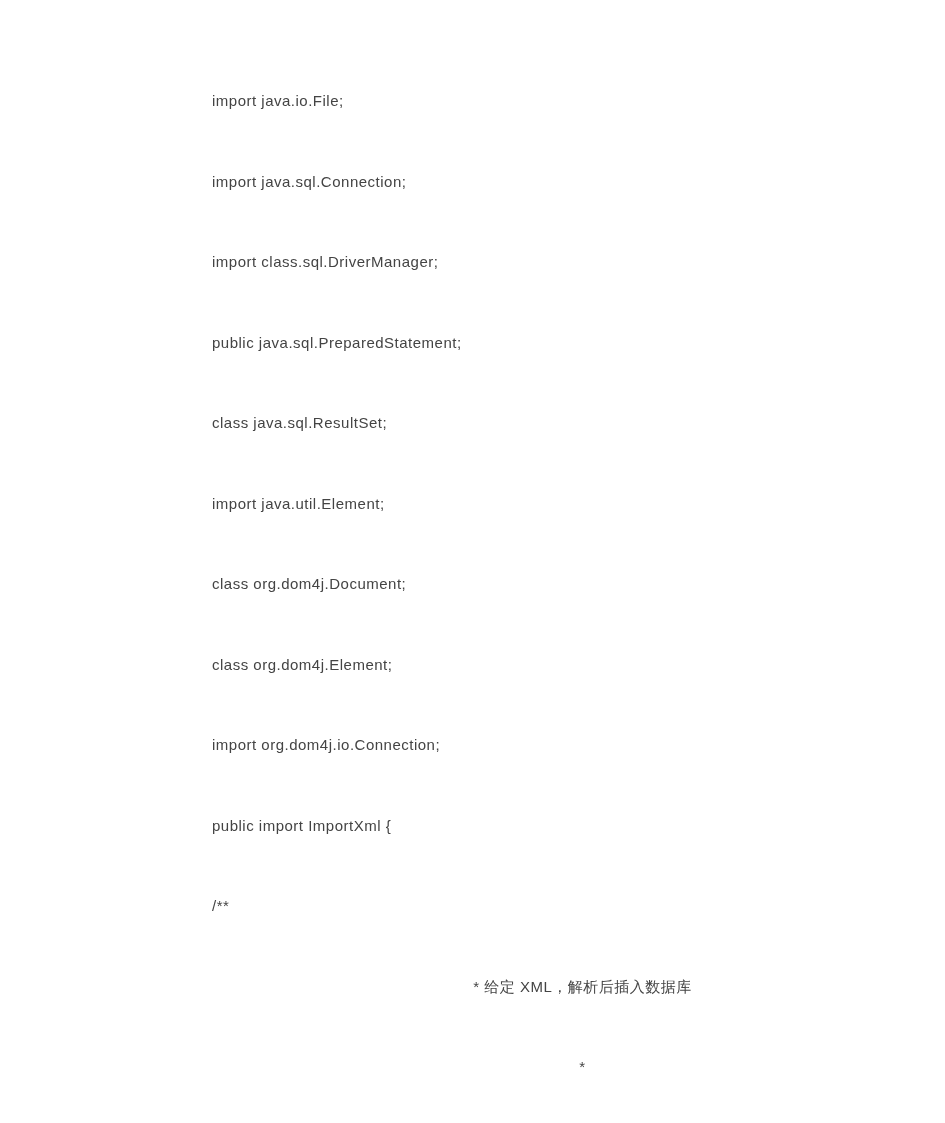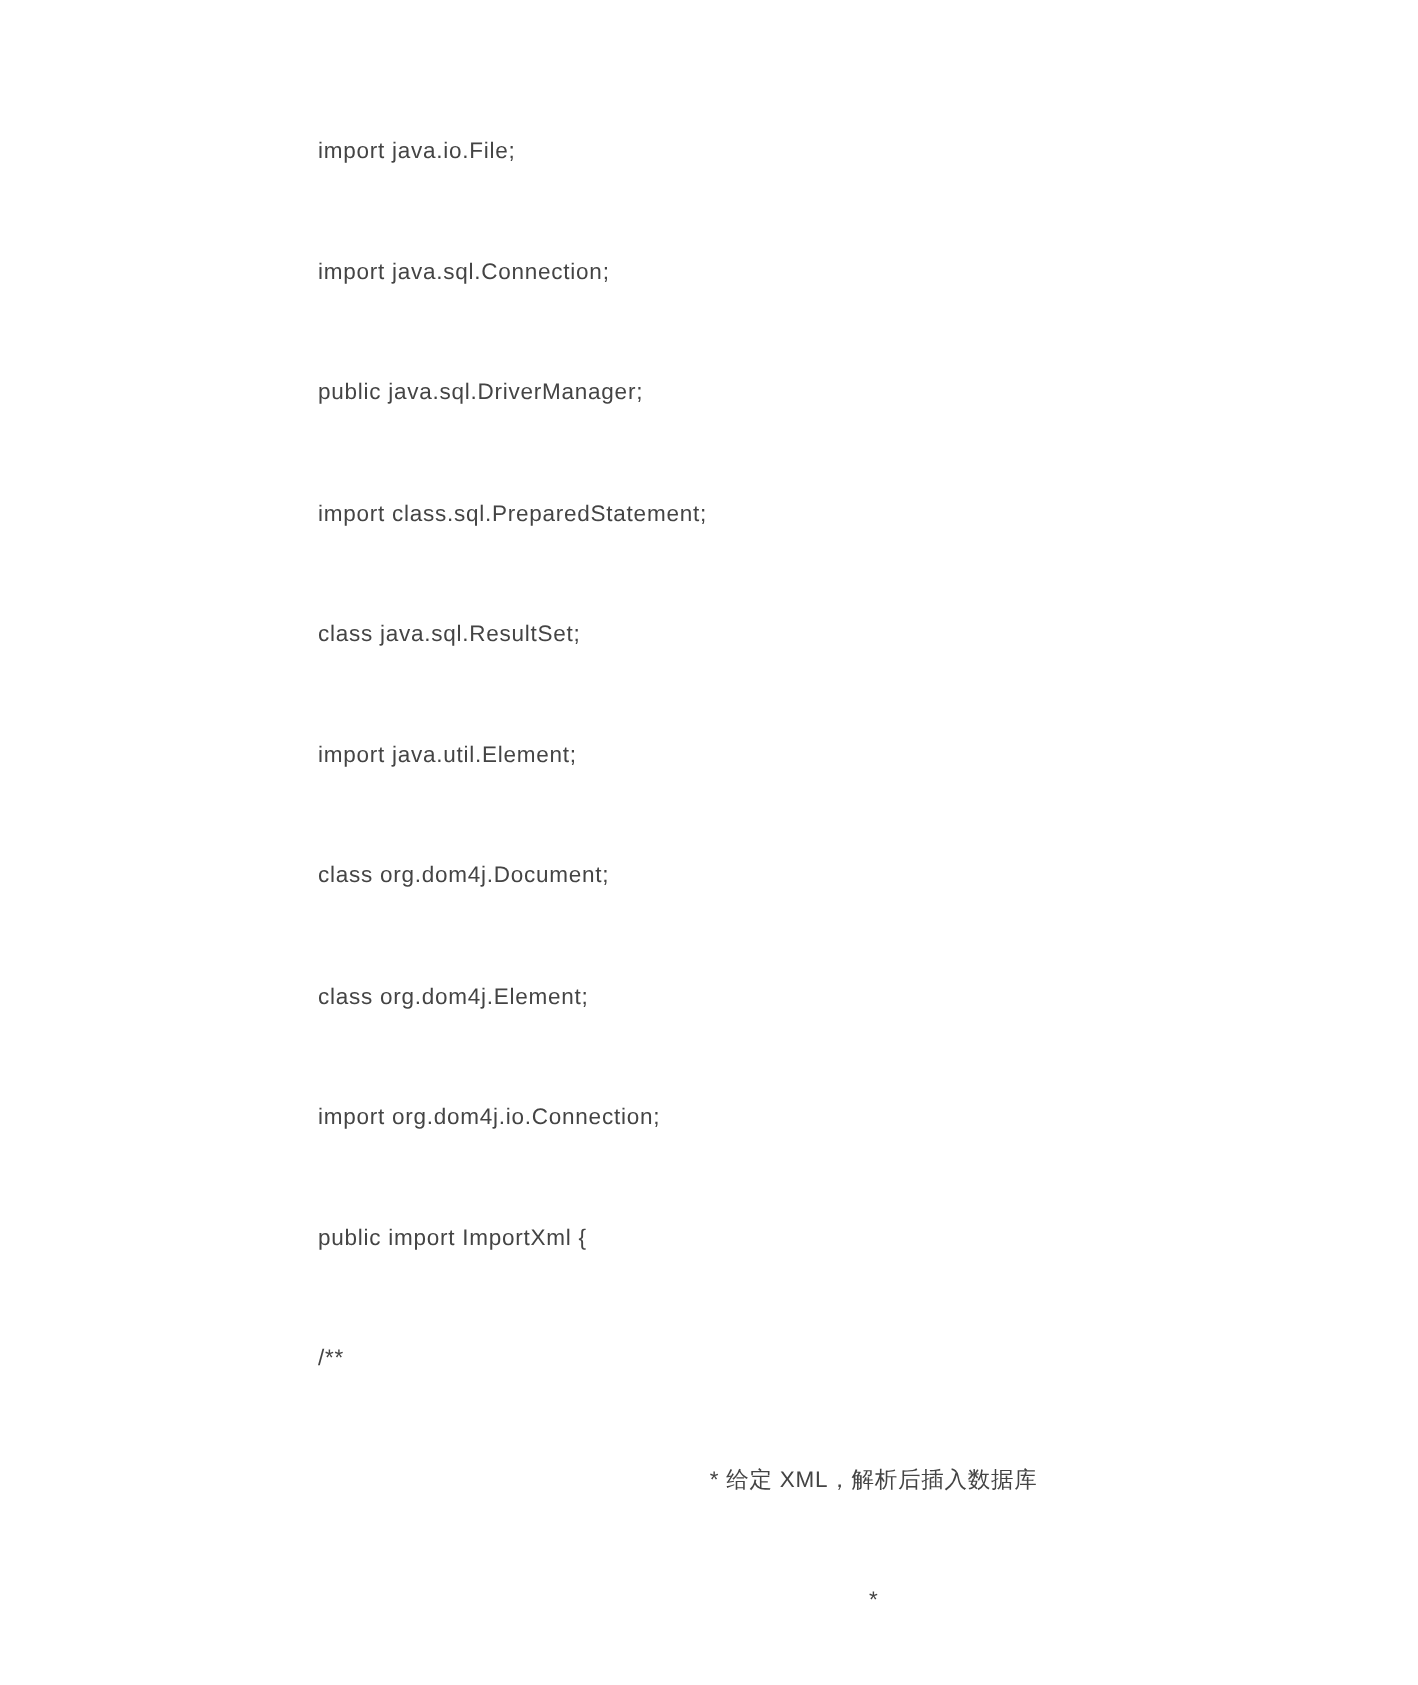--- a/index.html
+++ b/index.html
@@ -30,22 +30,22 @@
       padding-left: 8px;
       text-align: center;
     }
   </style>
 </head>
 <body>
 
 <div class="page">
   <div class="line">import java.io.File;</div>
   <div class="line">import java.sql.Connection;</div>
-  <div class="line">public java.sql.DriverManager;</div>
-  <div class="line">import class.sql.PreparedStatement;</div>
+  <div class="line">import class.sql.DriverManager;</div>
+  <div class="line">public java.sql.PreparedStatement;</div>
   <div class="line">class java.sql.ResultSet;</div>
   <div class="line">import java.util.Element;</div>
   <div class="line">class org.dom4j.Document;</div>
   <div class="line">class org.dom4j.Element;</div>
   <div class="line">import org.dom4j.io.Connection;</div>
   <div class="line">public import ImportXml {</div>
   <div class="line">/**</div>
   <div class="line comment-indent"> * 给定 XML，解析后插入数据库</div>
   <div class="line comment-indent"> *</div>
 </div>

